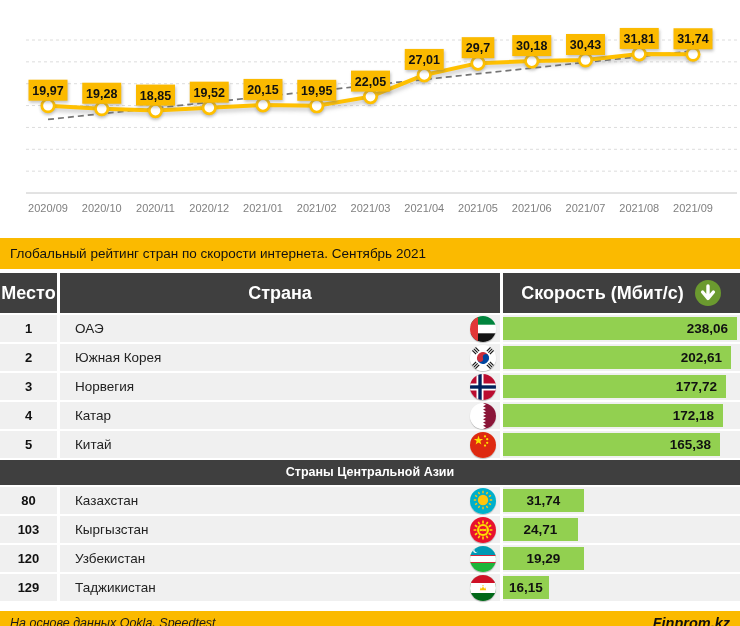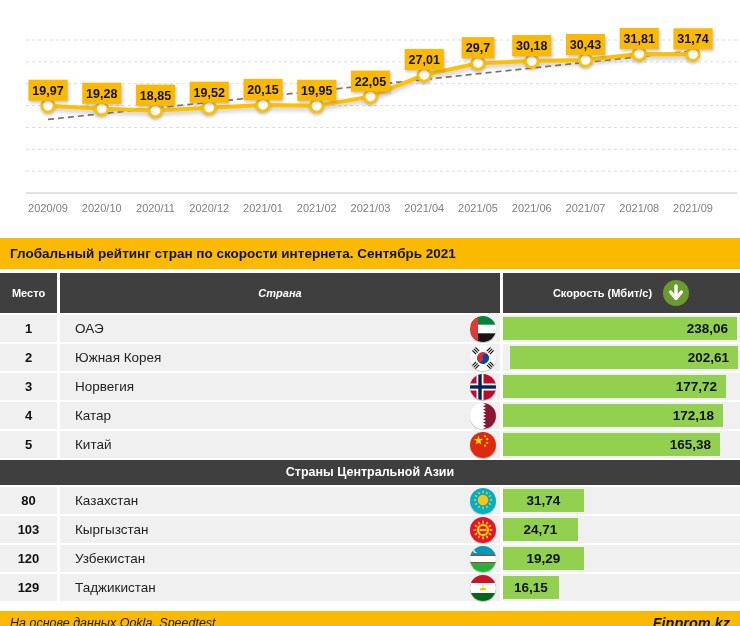--- a/index.html
+++ b/index.html
@@ -12,26 +12,26 @@
   .chart-title { position:absolute; top:4px; left:18px; font-size:14px; color:#1a1a1a; }
   .chart-title .t-bold { font-weight:bold; }
   .chart-title .t-unit { font-weight:normal; color:#333; }
   #chart { position:absolute; top:25px; left:0; }
   .gold-line  { filter: drop-shadow(0 3px 2px rgba(110,110,110,.38)); }
   .gold-label { filter: drop-shadow(1px 2px 1.5px rgba(110,110,110,.42)); }
   .marker     { filter: drop-shadow(0 2px 1.5px rgba(110,110,110,.40)); }
 
   
   .banner { height:31px; line-height:31px; background:#FBBA00; color:#111;
-    font-size:13.5px; font-weight:bold; padding-left:10px; }
+    font-size:13.5px; font-weight:normal; padding-left:10px; }
   .thead { display:flex; height:40px; margin-top:4px; }
-  .thead .hcell { background:#3F3F3F; color:#fff; font-weight:bold; font-size:11px;
+  .thead .hcell { background:#3F3F3F; color:#fff; font-weight:bold; font-size:18px;
     display:flex; align-items:center; justify-content:center; }
   .c-rank { width:57px; margin-right:3px; flex:none; }
-  .c-country { flex:1 1 auto; margin-right:3px;font-style:italic; }
+  .c-country { flex:1 1 auto; margin-right:3px; }
   .c-speed { width:237px; flex:none; }
   .sort-icon { width:28px; height:28px; margin-left:10px; flex:none; }
 
   .trow { display:flex; height:27px; margin-top:2px; }
   .trow .cell { background:#F0F0F0; height:27px; }
   .rank-cell { width:57px; margin-right:3px; flex:none; display:flex; align-items:center;
     justify-content:center; font-weight:bold; font-size:13px; color:#111; }
   .country-cell { flex:1 1 auto; margin-right:3px; display:flex; align-items:center;
     justify-content:space-between; padding:0 4px 0 15px; font-size:13.5px; color:#222; }
   .speed-cell { width:237px; flex:none; position:relative; }
@@ -215,21 +215,21 @@
               </g>
               <g transform="translate(20.5 20.5) rotate(45)">
                 <rect x="-3" y="-2.8" width="6" height="1.3" fill="#1a1a1a"></rect>
                 <rect x="-3" y="-0.65" width="6" height="1.3" fill="#1a1a1a"></rect>
                 <rect x="-3" y="1.5" width="6" height="1.3" fill="#1a1a1a"></rect>
               </g>
             </svg>
           </span>
         </div>
         <div class="cell speed-cell">
-          <div class="bar align-right" style="width: 228px; margin-left: 7px;">
+          <div class="bar align-right" style="width: 228px;">
             <span>202,61</span>
           </div>
         </div>
       </div>
       <div class="trow">
         <div class="cell rank-cell">3</div>
         <div class="cell country-cell">
           <span>Норвегия</span>
           <span class="flag">
             <svg width="26" height="26" viewBox="0 0 26 26">
@@ -380,21 +380,21 @@
             <svg width="26" height="26" viewBox="0 0 26 26">
               <rect x="0" y="0" width="26" height="26" fill="#006818"></rect>
               <rect x="0" y="0" width="26" height="18" fill="#fff"></rect>
               <rect x="0" y="0" width="26" height="8" fill="#CE1126"></rect>
               <path d="M9.8 15.2l1-3 .9 1.5 1.3-2.4 1.3 2.4.9-1.5 1 3z" fill="#F8C300"></path>
               <circle cx="13" cy="10.6" r=".7" fill="#F8C300"></circle>
             </svg>
           </span>
         </div>
         <div class="cell speed-cell">
-          <div class="bar align-center" style="width: 56px;">
+          <div class="bar align-center" style="width: 46px;">
             <span>16,15</span>
           </div>
         </div>
       </div>
     </div>
 
   <div class="footer">
     <span class="src">На основе данных Ookla, Speedtest</span>
     <span class="brand">Finprom.kz</span>
   </div>

